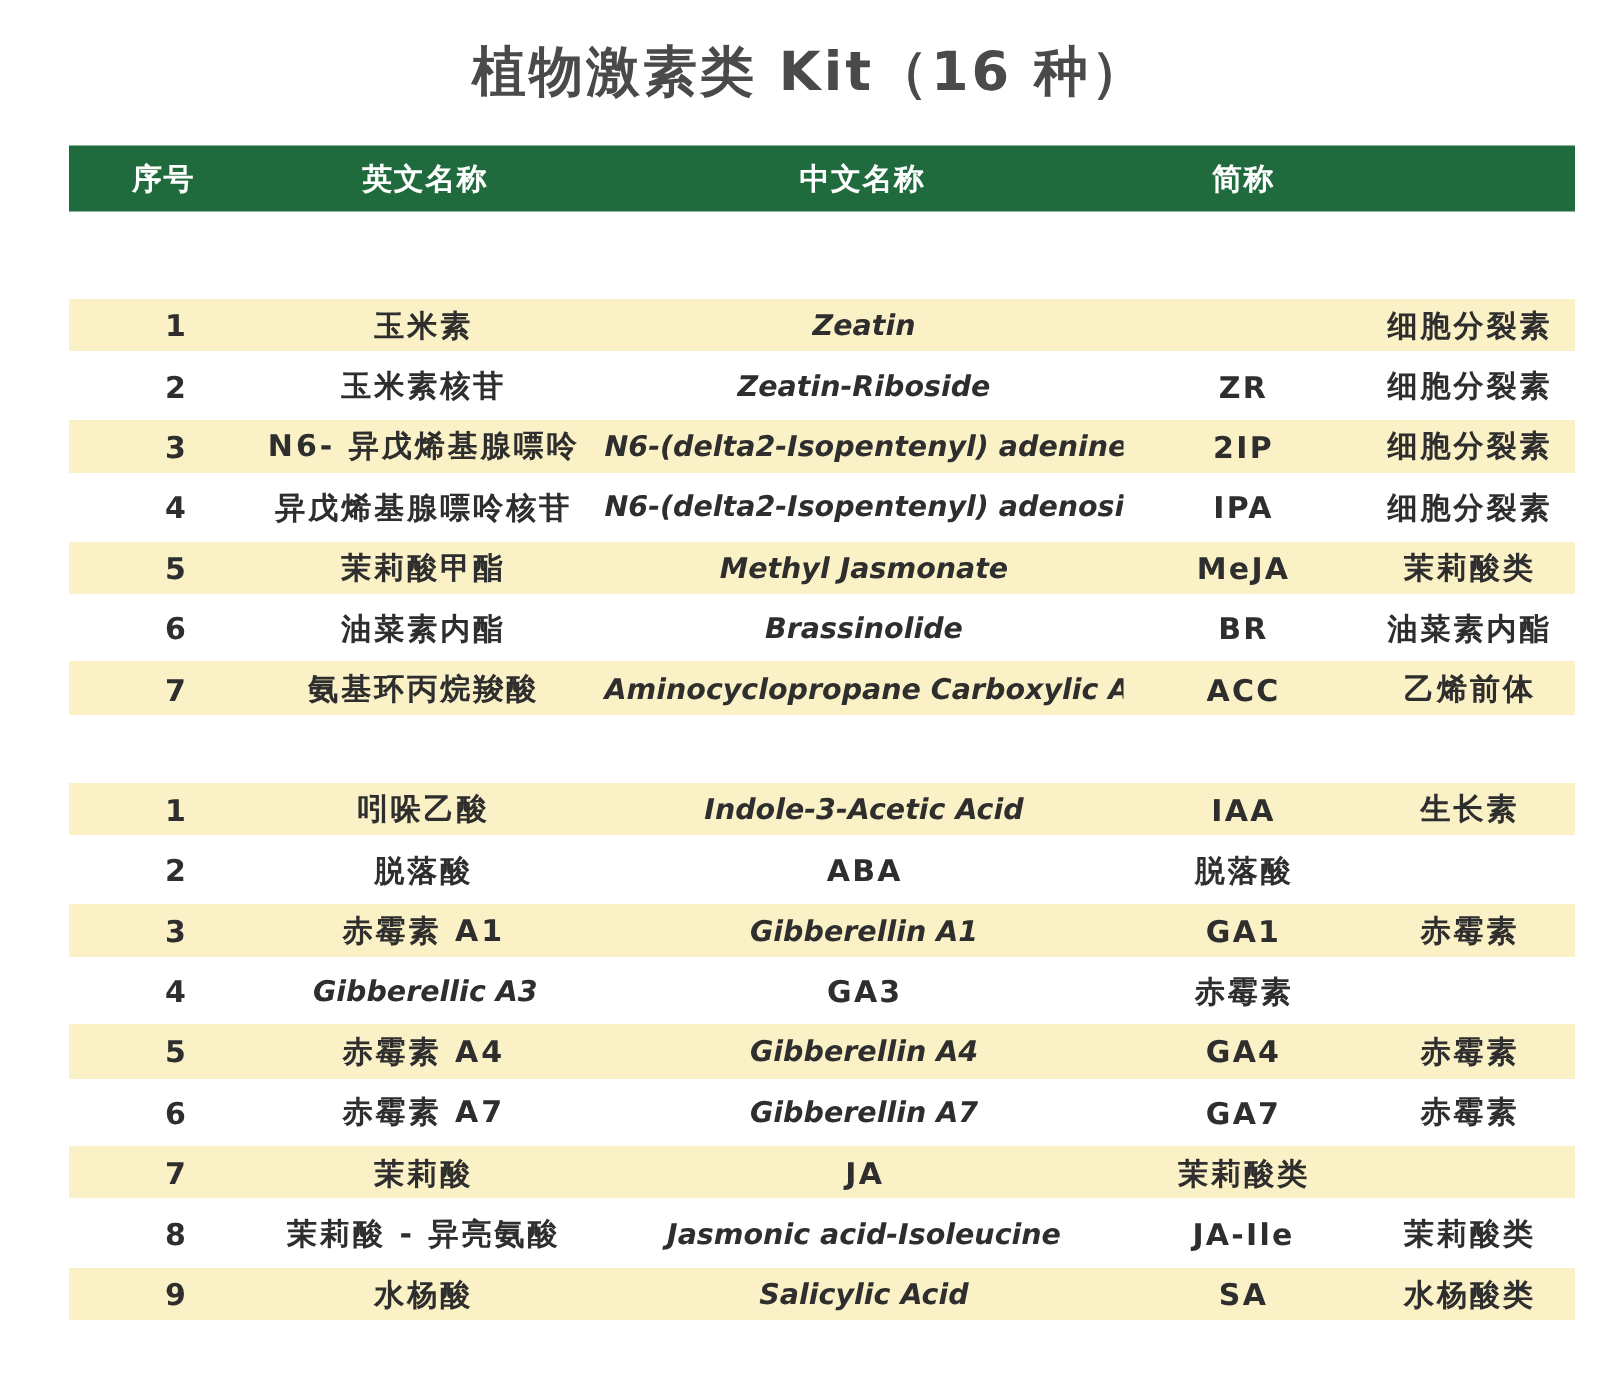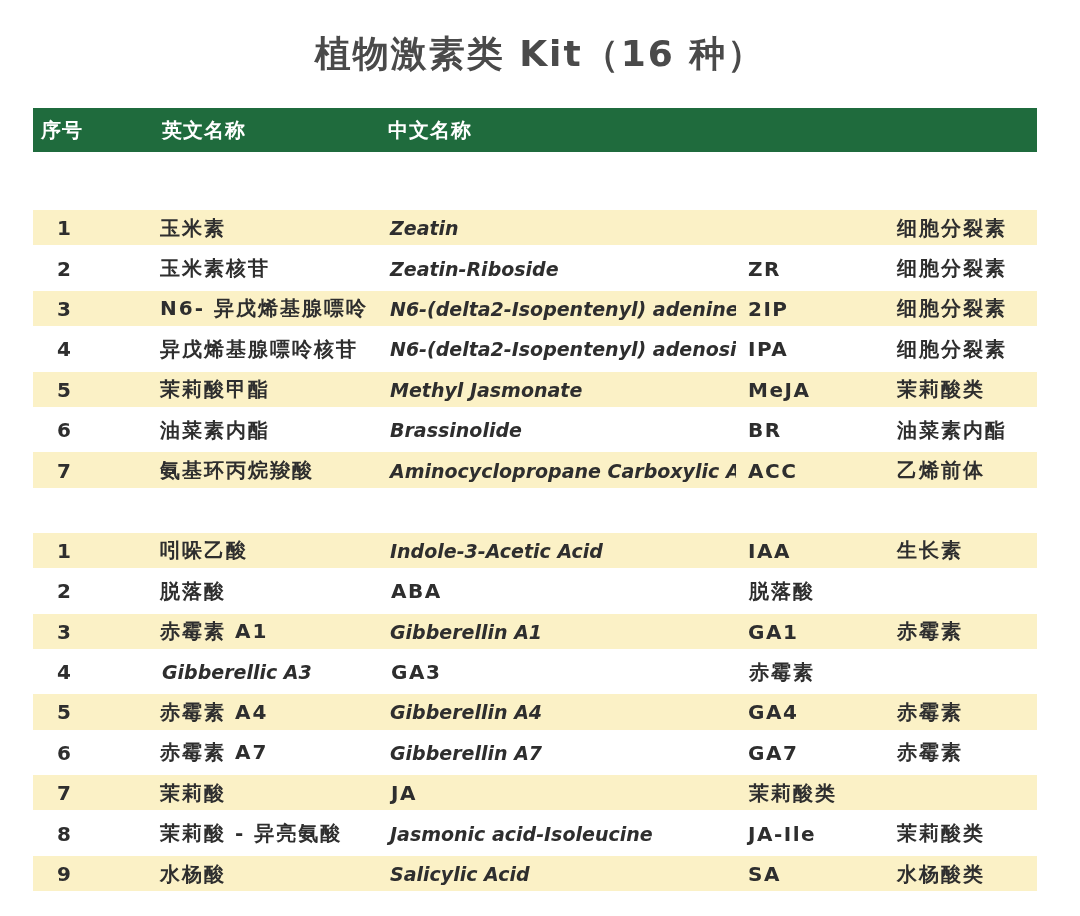--- a/index.html
+++ b/index.html
@@ -13,32 +13,33 @@
   *{margin:0;padding:0;box-sizing:border-box;}
   html,body{background:#fff;}
   body{font-family:"DejaVu Sans","Liberation Sans",sans-serif;}
   .page{
     position:relative;
     width:1080px;height:916px;
     background:var(--page-bg);
     overflow:hidden;
   }
   .title-wrap{
-    height:108px;
+    height:97px;
     display:flex;align-items:center;justify-content:center;
   }
   .title{
     font-size:36px;
     font-weight:bold;
     color:var(--title-color);
     letter-spacing:2px;
   }
   .table{
-    margin-left:33px;
+    margin-left:46px;
     width:1004px;
+    text-align:center;
   }
   .header-row{
     height:44px;
     background:var(--header-bg);
     color:var(--header-text);
     display:grid;
     grid-template-columns:118px 228px 357px 148px 1fr;
     align-items:center;
     font-size:20px;
     font-weight:bold;
@@ -80,20 +81,21 @@
   <div class="title-wrap">
     <div class="title">植物激素类 Kit（16 种）</div>
   </div>
 
   <div class="table">
 
     <div class="header-row">
       <div class="cell c-head-index">序号</div>
       <div class="cell c-head-en">英文名称</div>
       <div class="cell c-head-cn">中文名称</div>
+      <div class="cell c-head-abbr">简称</div>
     </div>
 
     <div class="gap-large"></div>
 
     <div>
         <div class="row striped">
     <div class="cell c-index">1</div>
     <div class="cell c-cn">玉米素</div>
     <div class="cell c-en">Zeatin</div>
     <div class="cell c-abbr"></div>

